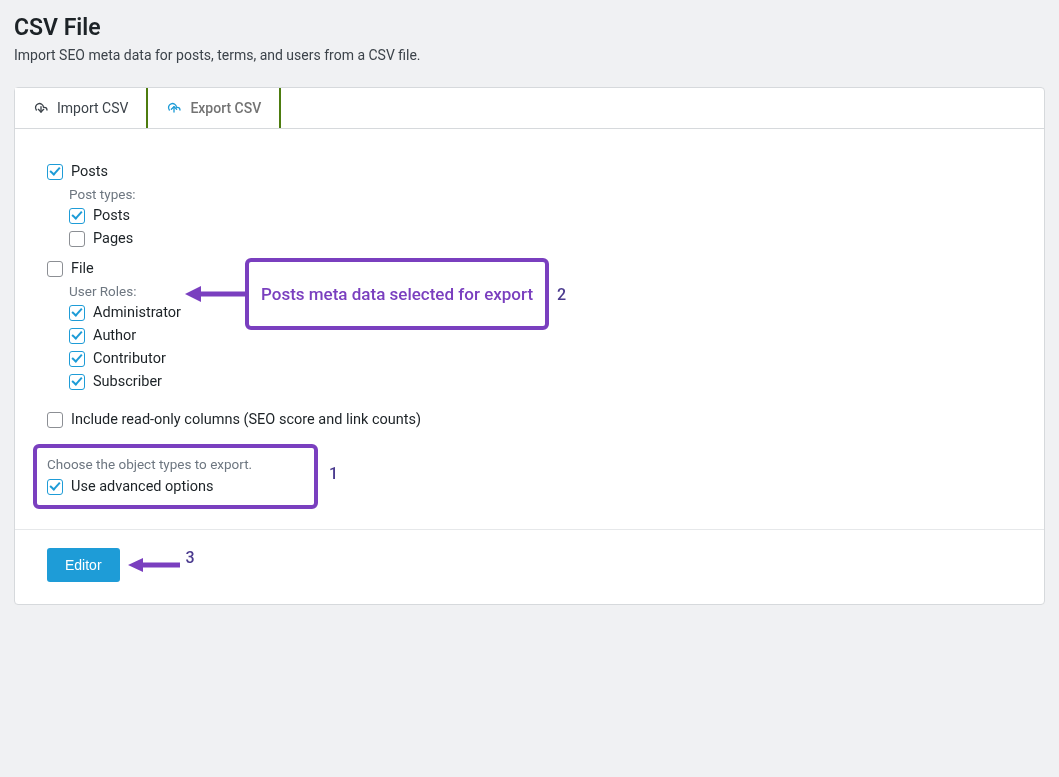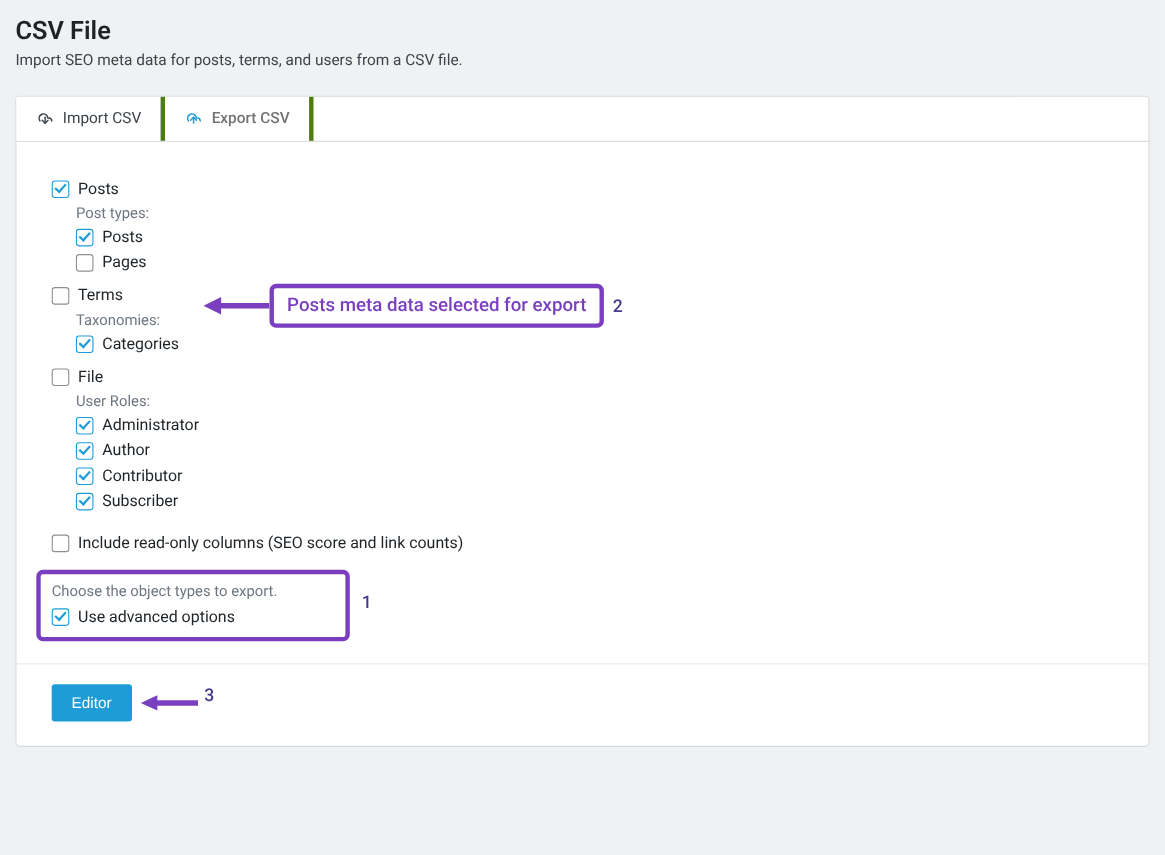--- a/index.html
+++ b/index.html
@@ -28,21 +28,21 @@
     .tab-bar {
       display: flex;
       border-bottom: 1px solid #d6d9dc;
     }
     .tab {
       padding: 12px 18px;
       display: flex;
       align-items: center;
       gap: 8px;
       cursor: pointer;
-      border-right: 4px solid #4d7c0f;
+      border-right: 2px solid #4d7c0f;
       font-size: 14px;
       user-select: none;
     }
     .tab.inactive { color: #3c434a; background: #fff; }
     .tab.active { color: #737373; background: #fff; font-weight: 500; }
     .tab .cloud-icon { display: inline-flex; }
     .tab-content {
       padding: 30px 32px 20px 32px;
       position: relative;
     }
@@ -119,21 +119,21 @@
       top: 54px;
       display: flex;
       align-items: center;
       pointer-events: none;
     }
     .annot-arrow-2 .arrow-svg { width: 60px; height: 22px; }
     .annot-box-2 {
       border: 4px solid #7a3fbf;
       background: #fff;
       border-radius: 6px;
-      padding: 6px 12px;
+      padding: 22px 12px;
       color: #7a3fbf;
       font-size: 17px;
       font-weight: 500;
       white-space: nowrap;
     }
     .annot-num-2 {
       color: #4b3b8f;
       font-size: 16px;
       font-weight: 500;
       margin-left: 8px;
@@ -233,31 +233,20 @@
           <span class="annot-num-2">2</span>
         </div>
         <div class="sub-row">
           <input type="checkbox" class="cbx" style="">
           <span class="label-text">Pages</span>
         </div>
       </div>
     </div>
 
     
-    <div class="group">
-      <div class="row">
-        <input type="checkbox" class="cbx" style="">
-        <span class="label-text">Terms</span>
-      </div>
-      <div class="sub-label">Taxonomies:</div>
-      <div class="sub-row">
-        <input type="checkbox" class="cbx" checked="" style="">
-        <span class="label-text">Categories</span>
-      </div>
-    </div>
 
     
     <div class="group">
       <div class="row">
         <input type="checkbox" class="cbx" style="">
         <span class="label-text">File</span>
       </div>
       <div class="sub-label">User Roles:</div>
       <div class="sub-row">
         <input type="checkbox" class="cbx" checked="" style="">

